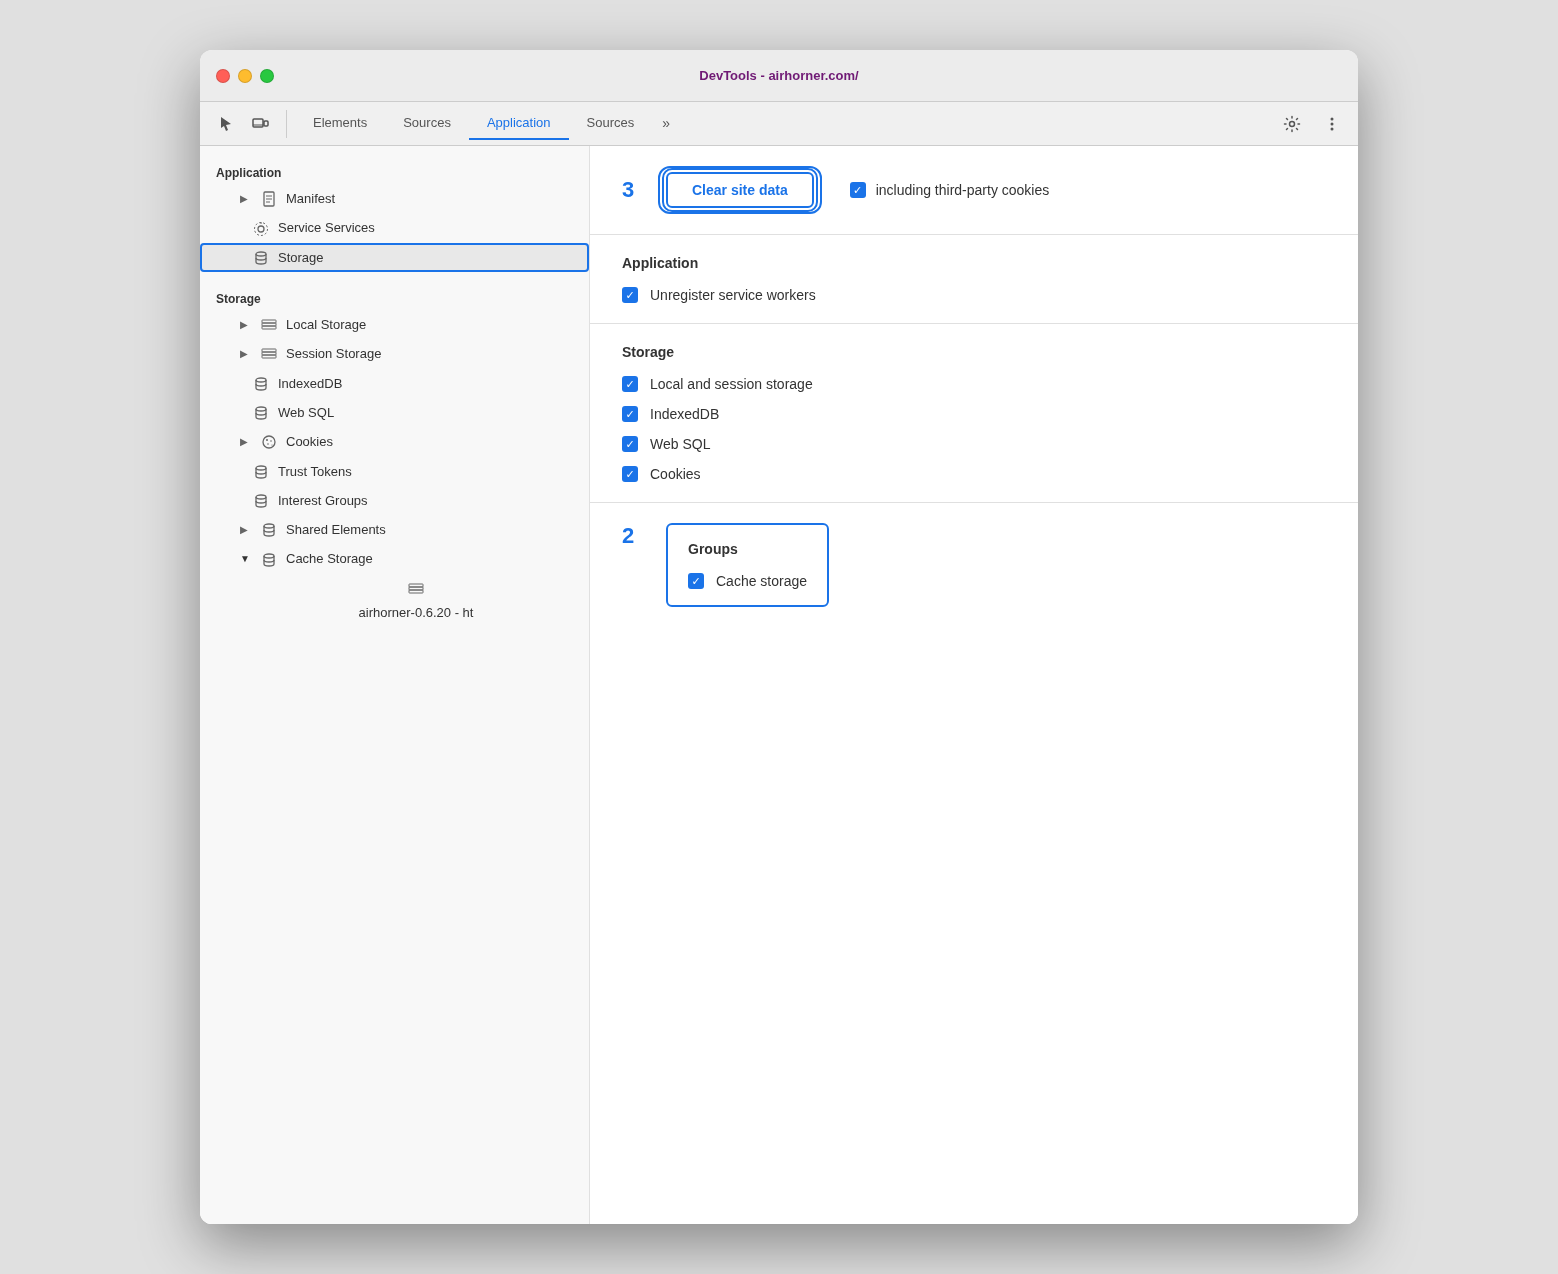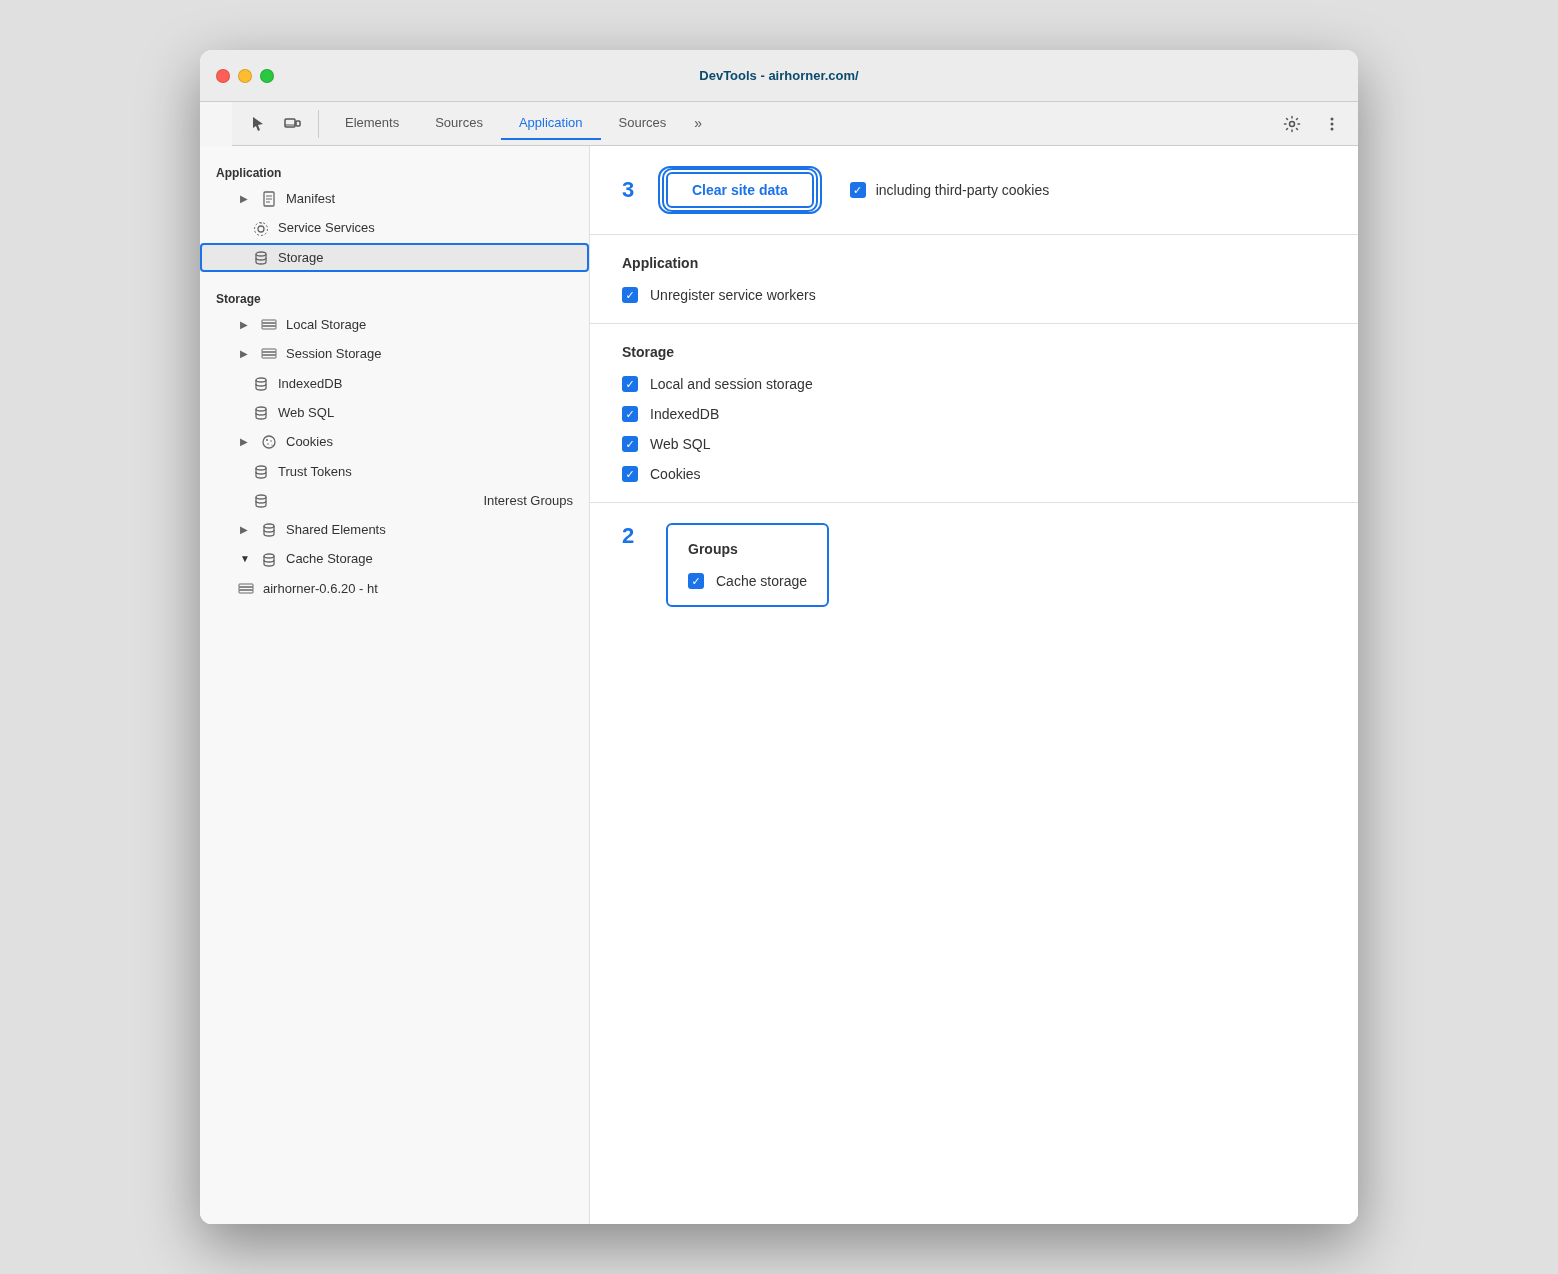--- a/index.html
+++ b/index.html
@@ -48,32 +48,31 @@
     .tl-red { background: #ff5f57; }
     .tl-yellow { background: #febc2e; }
     .tl-green { background: #28c840; }
 
     .title-bar-title {
       position: absolute;
       left: 50%;
       transform: translateX(-50%);
       font-size: 13px;
       font-weight: 600;
-      color: #0c4a6e;
+      color: #701a75;
     }
 
     
     .tabs-bar {
       background: #f0f0f0;
       border-bottom: 1px solid #ccc;
       display: flex;
       align-items: center;
       height: 44px;
       padding: 0 12px;
-      margin-left: 32px;
     }
 
     .tab-icons {
       display: flex;
       gap: 6px;
       margin-right: 8px;
       padding-right: 12px;
       border-right: 1px solid #ccc;
     }
 
@@ -192,21 +191,22 @@
 
     .sidebar-item-label {
       flex: 1;
     }
 
     .sidebar-item.sub {
       padding-left: 40px;
     }
 
     .sidebar-item.sub2 {
-      padding-left: 37px;
+      padding-left: 59px;
+      flex-direction: column;
     }
 
     
     .svg-icon {
       width: 16px;
       height: 16px;
       display: inline-block;
       vertical-align: middle;
     }
 
@@ -487,21 +487,21 @@
         <span class="icon" style="margin-left:12px;">
           <svg class="svg-icon" viewBox="0 0 16 16">
               <ellipse cx="8" cy="4" rx="5" ry="2" stroke="#666" stroke-width="1.3" fill="none"></ellipse>
               <path d="M3 4v4c0 1.1 2.2 2 5 2s5-.9 5-2V4" stroke="#666" stroke-width="1.3" fill="none"></path>
               <path d="M3 8v4c0 1.1 2.2 2 5 2s5-.9 5-2V8" stroke="#666" stroke-width="1.3" fill="none"></path>
             </svg>
         </span>
         <span class="sidebar-item-label">Trust Tokens</span>
       </div>
 
-      <div class="sidebar-item sub" style="padding-left: 40px; text-align: right;">
+      <div class="sidebar-item sub" style="padding-left: 40px;">
         <span class="icon" style="margin-left:12px;">
           <svg class="svg-icon" viewBox="0 0 16 16">
               <ellipse cx="8" cy="4" rx="5" ry="2" stroke="#666" stroke-width="1.3" fill="none"></ellipse>
               <path d="M3 4v4c0 1.1 2.2 2 5 2s5-.9 5-2V4" stroke="#666" stroke-width="1.3" fill="none"></path>
               <path d="M3 8v4c0 1.1 2.2 2 5 2s5-.9 5-2V8" stroke="#666" stroke-width="1.3" fill="none"></path>
             </svg>
         </span>
         <span class="sidebar-item-label">Interest Groups</span>
       </div>
 

